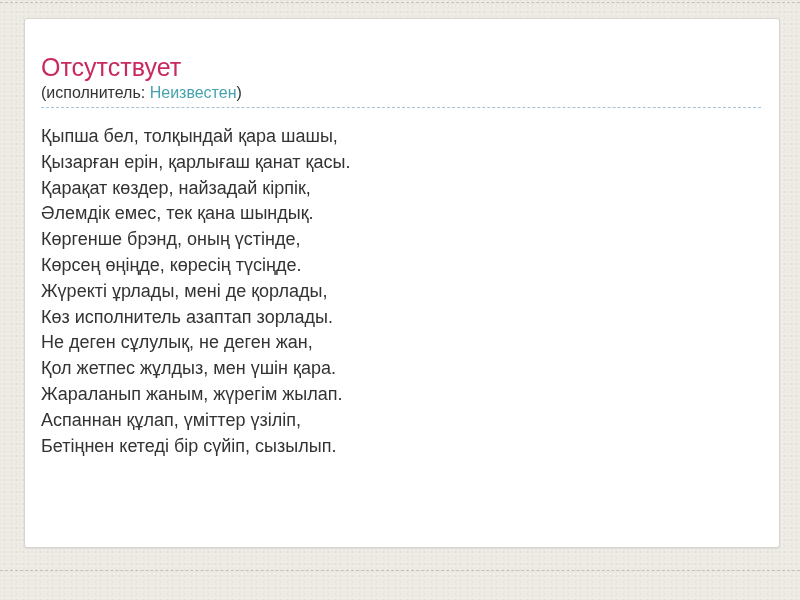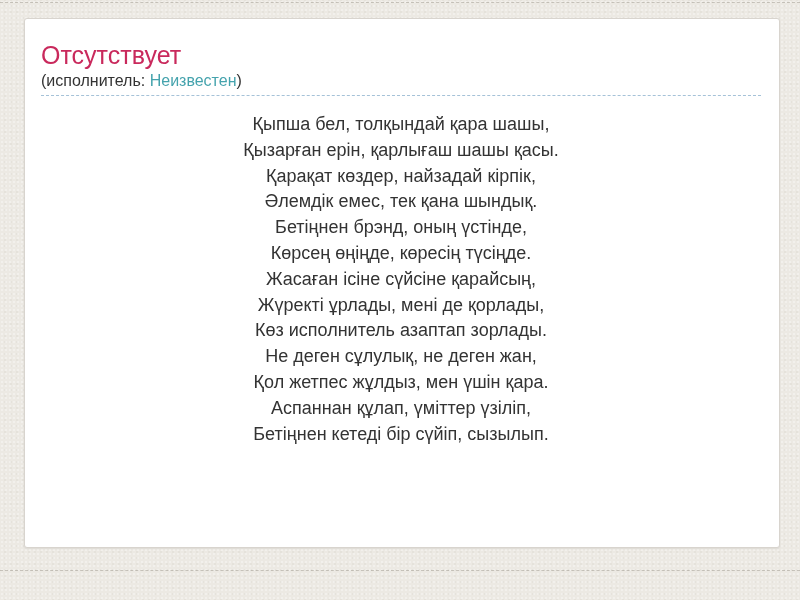--- a/index.html
+++ b/index.html
@@ -39,20 +39,21 @@
     background: var(--card-bg, #ffffff);
     border: 1px solid #d8d4ce;
     border-radius: 3px;
     box-shadow: 0 1px 2px rgba(0,0,0,0.07);
     padding: 22px 18px 0 16px;
   }
 
   .header {
     border-bottom: 1px dashed var(--separator, #a5c2d8);
     padding-bottom: 5px;
+    margin-top: 12px;
   }
   .page-title {
     margin: 0;
     font-size: 25px;
     line-height: 28px;
     font-weight: normal;
     color: var(--title-color, #c9295c);
   }
   .subtitle {
     margin-top: 2px;
@@ -65,43 +66,42 @@
     text-decoration: none;
     cursor: pointer;
     text-align: right;
   }
 
   .lyrics {
     margin-top: 16px;
     font-size: 18px;
     line-height: 25.8px;
     color: var(--text-color, #333333);
-    text-align: center;
   }
 </style>
 </head>
 <body>
 
 <div class="seam seam-top"></div>
 <div class="seam seam-bottom"></div>
 
 <div class="card">
   <div class="header">
     <h1 class="page-title">Отсутствует</h1>
     <div class="subtitle"><span>(исполнитель:</span> <a class="artist-link">Неизвестен</a><span>)</span></div>
   </div>
 
   <div class="lyrics">
     <div class="lyric-line">Қыпша бел, толқындай қара шашы,</div>
-    <div class="lyric-line">Қызарған ерін, қарлығаш шашы қасы.</div>
+    <div class="lyric-line">Қызарған ерін, қарлығаш қанат қасы.</div>
     <div class="lyric-line">Қарақат көздер, найзадай кірпік,</div>
     <div class="lyric-line">Әлемдік емес, тек қана шындық.</div>
-    <div class="lyric-line">Бетіңнен брэнд, оның үстінде,</div>
+    <div class="lyric-line">Көргенше брэнд, оның үстінде,</div>
     <div class="lyric-line">Көрсең өңіңде, көресің түсіңде.</div>
-    <div class="lyric-line">Жасаған ісіне сүйсіне қарайсың,</div>
     <div class="lyric-line">Жүректі ұрлады, мені де қорлады,</div>
     <div class="lyric-line">Көз исполнитель азаптап зорлады.</div>
     <div class="lyric-line">Не деген сұлулық, не деген жан,</div>
     <div class="lyric-line">Қол жетпес жұлдыз, мен үшін қара.</div>
+    <div class="lyric-line">Жараланып жаным, жүрегім жылап.</div>
     <div class="lyric-line">Аспаннан құлап, үміттер үзіліп,</div>
     <div class="lyric-line">Бетіңнен кетеді бір сүйіп, сызылып.</div>
   </div>
 </div>
 
 </body></html>

